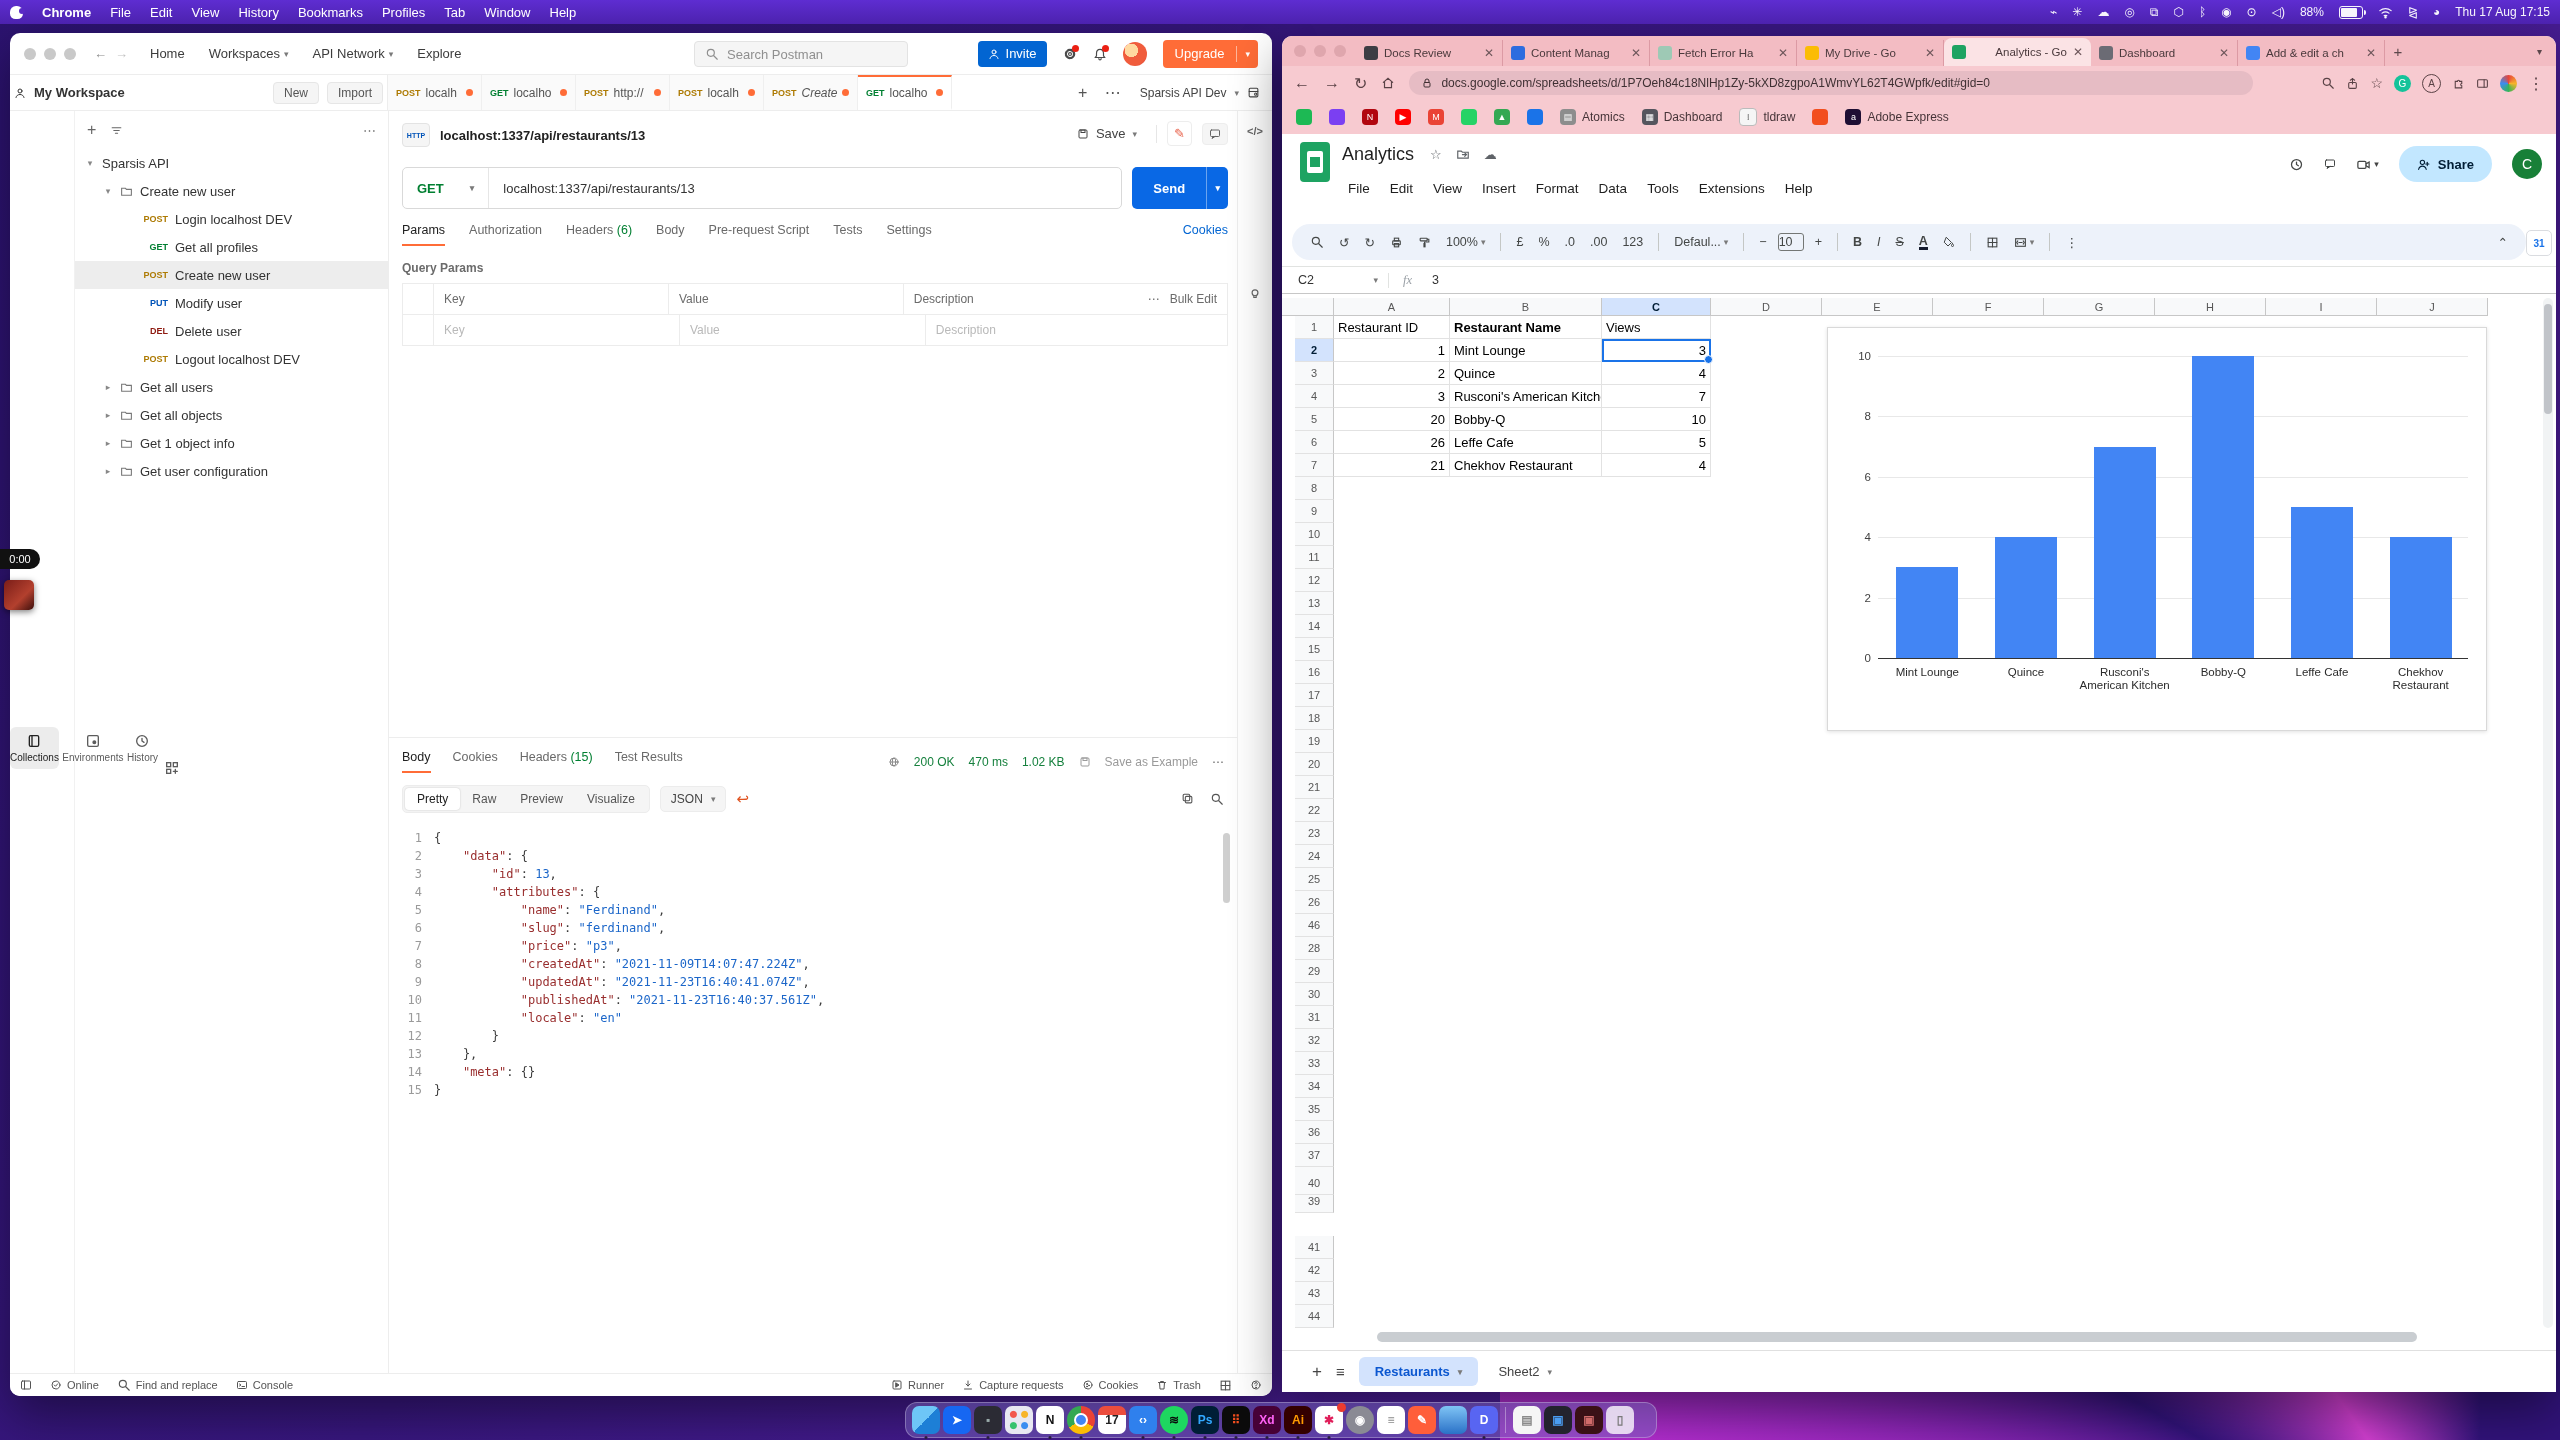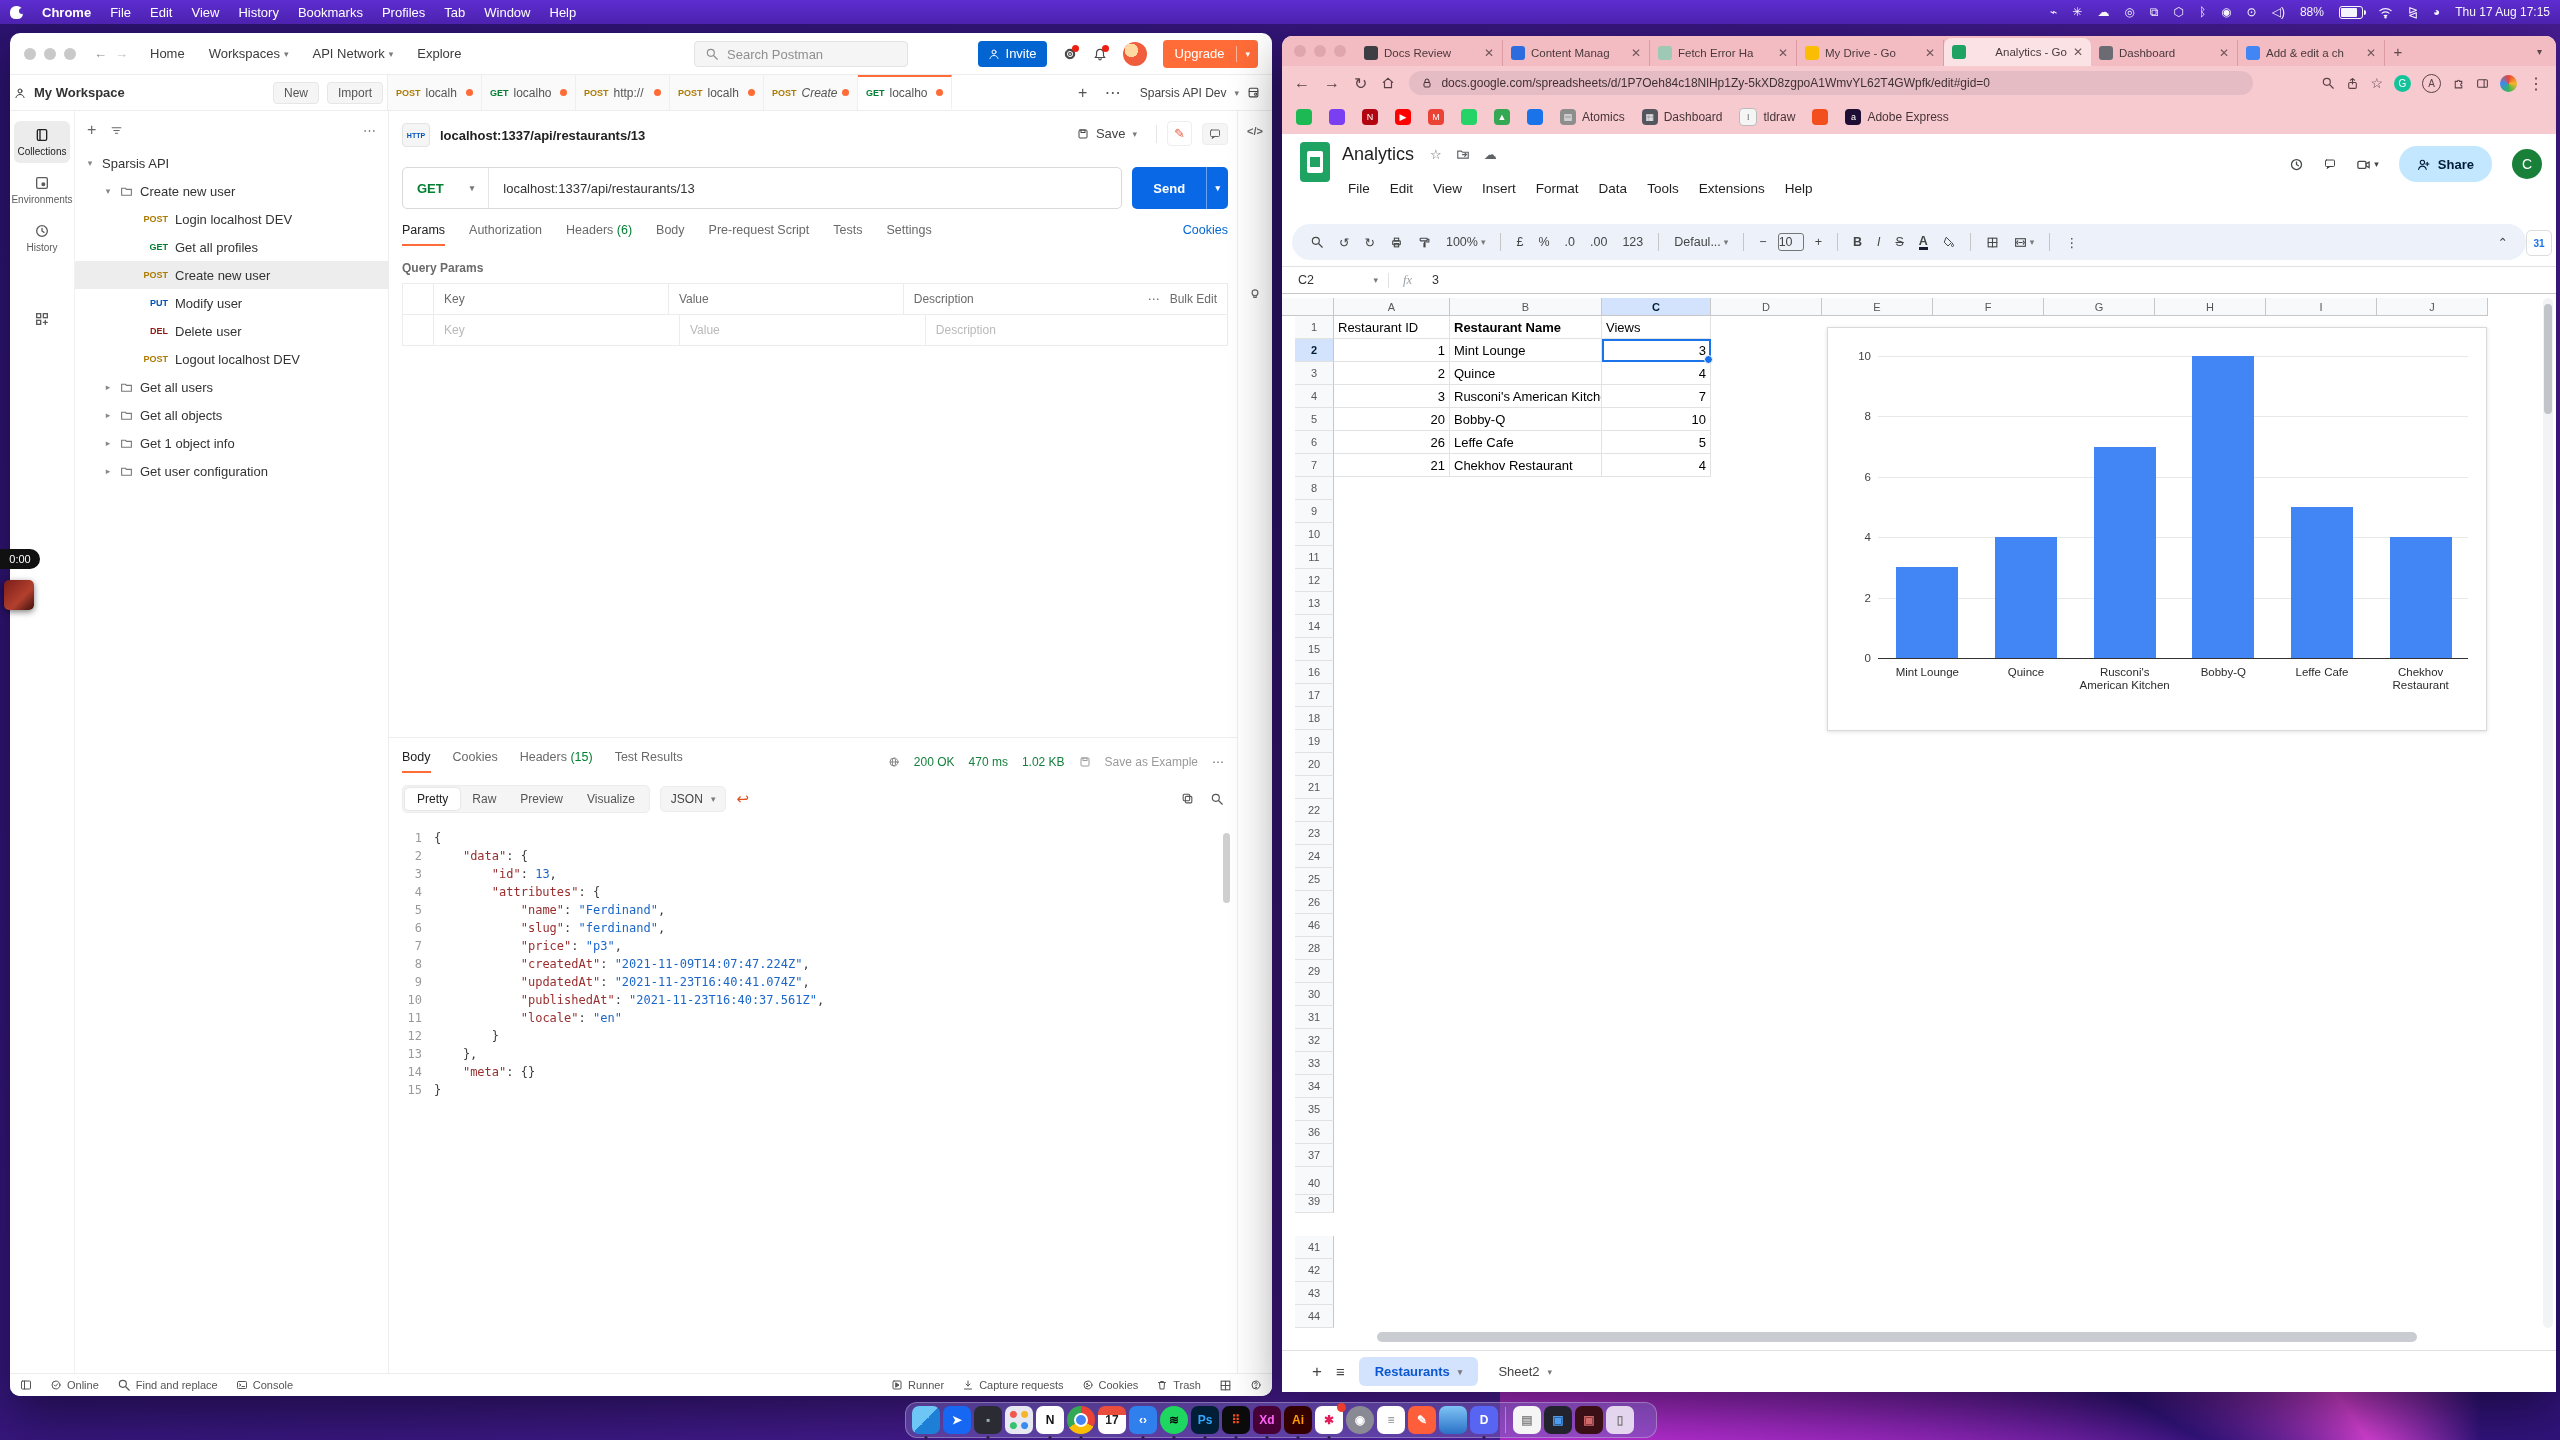--- a/index.html
+++ b/index.html
@@ -59,21 +59,21 @@
   .pm-tab.active{background:#fff;border-bottom:2px solid #fff;box-shadow:inset 0 -2px 0 #fff;border-top:2px solid #ff6c37;}
   .pm-tab .mth{font-size:9px;font-weight:bold;}
   .pm-tab .ttl{white-space:nowrap;overflow:hidden;flex:1;}
   .pm-tab .dot{width:7px;height:7px;border-radius:50%;background:#ff6c37;flex:none;}
   .pm-tab.preview .ttl{font-style:italic;}
   .tabplus{width:30px;display:flex;align-items:center;justify-content:center;color:#555;font-size:16px;}
   #pm-env{display:flex;align-items:center;gap:8px;margin-left:auto;padding:0 12px;color:#444;font-size:12px;}
   .m-GET{color:#007f31;} .m-POST{color:#ad7a03;} .m-PUT{color:#0053b8;} .m-DEL{color:#8e1a10;}
   
   #pm-side{position:absolute;left:0;top:78px;bottom:22px;width:378px;border-right:1px solid #ededed;display:flex;}
-  #pm-rail{width:64px;border-right:1px solid #f1f1f1;padding-top:10px;display:flex;flex-direction:column;align-items:center;gap:6px;text-align:center;}
+  #pm-rail{width:64px;border-right:1px solid #f1f1f1;padding-top:10px;display:flex;flex-direction:row;align-items:center;gap:6px;text-align:center;}
   .rail-it{width:56px;padding:6px 0;border-radius:6px;display:flex;flex-direction:column;align-items:center;gap:3px;color:#5c5c5c;font-size:10px;}
   .rail-it.active{background:#ececec;color:#212121;}
   #pm-treewrap{flex:1;position:relative;}
   #tree-tools{display:flex;align-items:center;gap:14px;padding:10px 12px;color:#666;}
   #tree-tools .sp{flex:1;}
   .trow{display:flex;align-items:center;gap:7px;height:28px;padding-right:6px;white-space:nowrap;color:#333;}
   .trow .mth{font-size:9px;font-weight:bold;width:30px;text-align:right;flex:none;}
   .trow.sel{background:#ededed;}
   .trow .chv{color:#888;font-size:9px;width:10px;text-align:center;}
   

